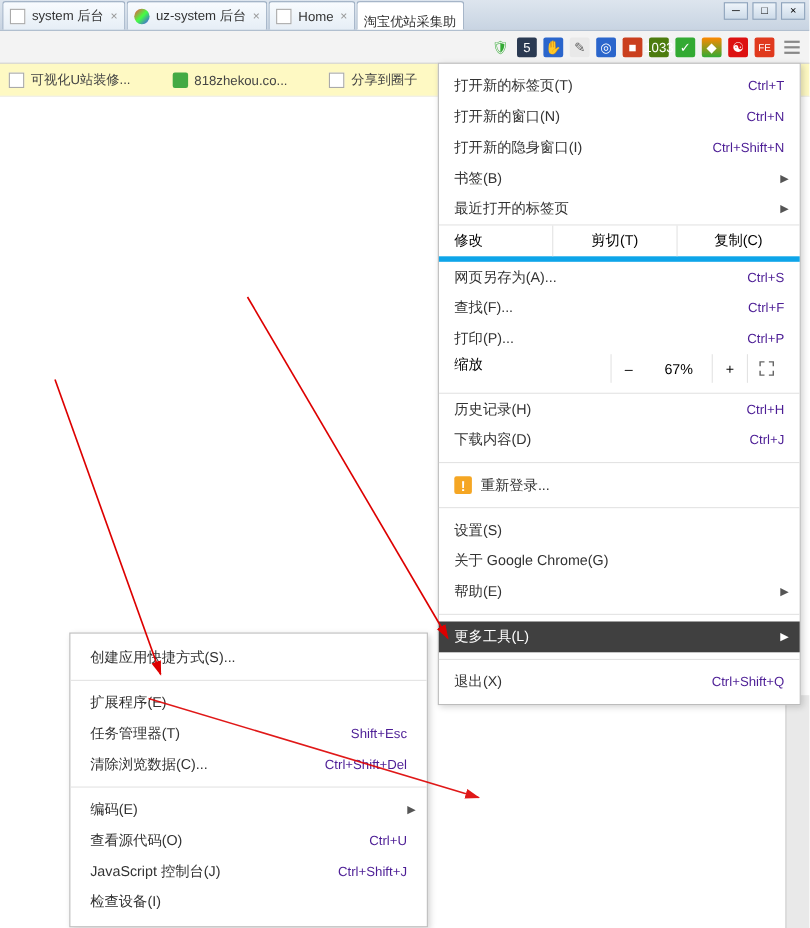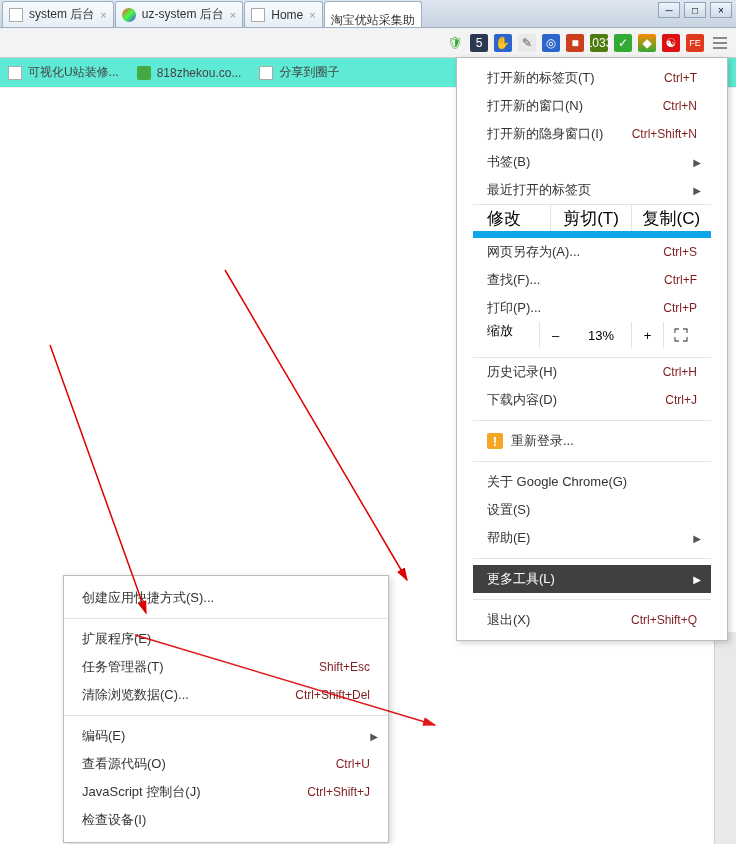--- a/index.html
+++ b/index.html
@@ -15,33 +15,33 @@
     .win-btn { width: 22px; height: 16px; border: 1px solid #8ea3bc; background: linear-gradient(#eef4fa,#cddbe9); font-size: 10px; display: flex; align-items: center; justify-content: center; }
 
     
     .addr-row { height: 30px; border-bottom: 1px solid #ccc; display: flex; align-items: center; justify-content: flex-end; padding: 0 6px; gap: 6px; background: #f3f3f3; }
     .addr-icons { display: flex; align-items: center; gap: 6px; }
     .ext-icon { width: 18px; height: 18px; display:flex;align-items:center;justify-content:center; font-size:12px; color:#fff; border-radius:2px;}
     .hamburger { width: 20px; display:flex;flex-direction:column;gap:3px;align-items:center;justify-content:center;padding:3px;}
     .hamburger span{width:14px;height:2px;background:#888;}
 
     
-    .bookmarks { height: 30px; display:flex; align-items:center; gap: 18px; padding: 0 8px; background:#5eead4; border-bottom:1px solid #eee; font-size:12px;}
+    .bookmarks { height: 30px; display:flex; align-items:center; gap: 38px; padding: 0 8px; background:#fef9c3; border-bottom:1px solid #eee; font-size:12px;}
     .bm { display:flex; align-items:center; gap:6px; color:#444;}
 
     
-    .main-menu { position:absolute; right: 8px; top: 57px; width: 272px; background:#fff; border:1px solid #bcbcbc; box-shadow: 2px 2px 6px rgba(0,0,0,0.18); padding: 6px 16px; z-index: 10;}
+    .main-menu { position:absolute; right: 8px; top: 57px; width: 330px; background:#fff; border:1px solid #bcbcbc; box-shadow: 2px 2px 6px rgba(0,0,0,0.18); padding: 6px 0; z-index: 10;}
     .mm-row { display:flex; align-items:center; height: 28px; padding: 0 14px; font-size:13px; color:#333; position:relative;}
-    .mm-row .shortcut { margin-left:auto; color:#7f1d1d; font-size:12px;}
+    .mm-row .shortcut { margin-left:auto; color:#4c1d95; font-size:12px;}
     .mm-row .arrow { position:absolute; right:10px; color:#555; font-size:10px;}
     .mm-row.hover { background:#404040; color:#fff;}
     .mm-row.hover .arrow { color:#fff; }
     .mm-sep { height:1px; background:#e3e3e3; margin: 6px 0;}
     .mm-icon { width:16px; height:16px; margin-right:8px; display:inline-flex;align-items:center;justify-content:center;}
-    .row-edit { display:flex; height:34px; align-items:stretch; font-size:17px; border-top:1px solid #e3e3e3; border-bottom:7px solid #0ea5e9;}
+    .row-edit { display:flex; height:34px; align-items:stretch; font-size:13px; border-top:1px solid #e3e3e3; border-bottom:5px solid #0ea5e9;}
     .row-edit>div { flex:1; display:flex;align-items:center;justify-content:center; border-right:1px solid #e3e3e3;}
     .row-edit>div:first-child { justify-content:flex-start; padding-left:14px; flex:0.8;}
     .row-edit>div:last-child { border-right:none;}
     .row-zoom { display:flex; height:36px; align-items:flex-start; border-bottom:1px solid #e3e3e3; padding:0 14px;}
     .row-zoom .zlab { flex:0 0 auto;}
     .row-zoom .zbox { margin-left:auto; display:flex;align-items:center;gap:0;}
     .row-zoom .zbtn { width:32px;height:26px; display:flex;align-items:center;justify-content:center; border-left:1px solid #e3e3e3;}
     .row-zoom .zpct { width:60px; text-align:center;}
     .row-zoom .fs { width:34px;height:26px;border-left:1px solid #e3e3e3;display:flex;align-items:center;justify-content:center;}
 
@@ -163,21 +163,21 @@
     </div>
   <div class="mm-row">
       <span>打印(P)...</span>
       <span class="shortcut">Ctrl+P</span>
     </div>
 
   <div class="row-zoom">
     <span class="zlab">缩放</span>
     <div class="zbox">
       <div class="zbtn">–</div>
-      <div class="zpct">13%</div>
+      <div class="zpct">67%</div>
       <div class="zbtn">+</div>
       <div class="fs">
           <svg width="14" height="14" viewBox="0 0 14 14">
             <path d="M1 5V1h4M9 1h4v4M13 9v4H9M5 13H1V9" fill="none" stroke="#666" stroke-width="1.3"></path>
           </svg>
         </div>
     </div>
   </div>
 
   <div class="mm-row">
@@ -188,24 +188,24 @@
       <span>下载内容(D)</span>
       <span class="shortcut">Ctrl+J</span>
     </div>
   <div class="mm-sep"></div>
   <div class="mm-row">
       <span class="mm-icon" style="background:#f5a623;color:#fff;border-radius:2px;font-weight:bold;">!</span>
       <span>重新登录...</span>
     </div>
   <div class="mm-sep"></div>
   <div class="mm-row">
+      <span>设置(S)</span>
+    </div>
+  <div class="mm-row">
       <span>关于 Google Chrome(G)</span>
-    </div>
-  <div class="mm-row">
-      <span>设置(S)</span>
     </div>
   <div class="mm-row">
       <span>帮助(E)</span>
       <span class="arrow">▶</span>
     </div>
   <div class="mm-sep"></div>
   <div class="mm-row hover">
       <span>更多工具(L)</span>
       <span class="arrow">▶</span>
     </div>

